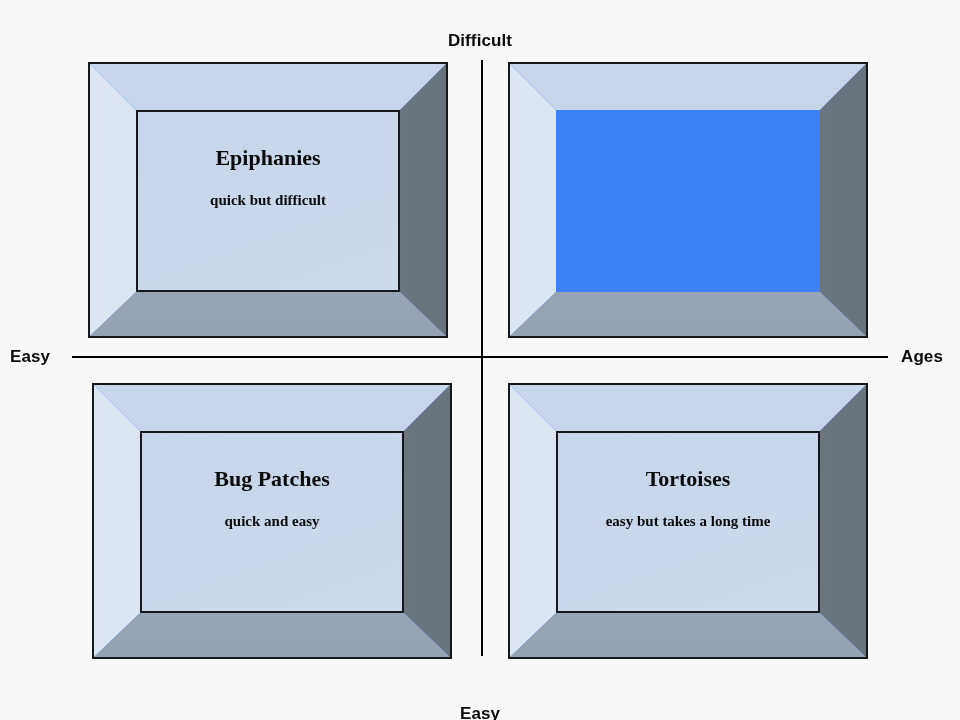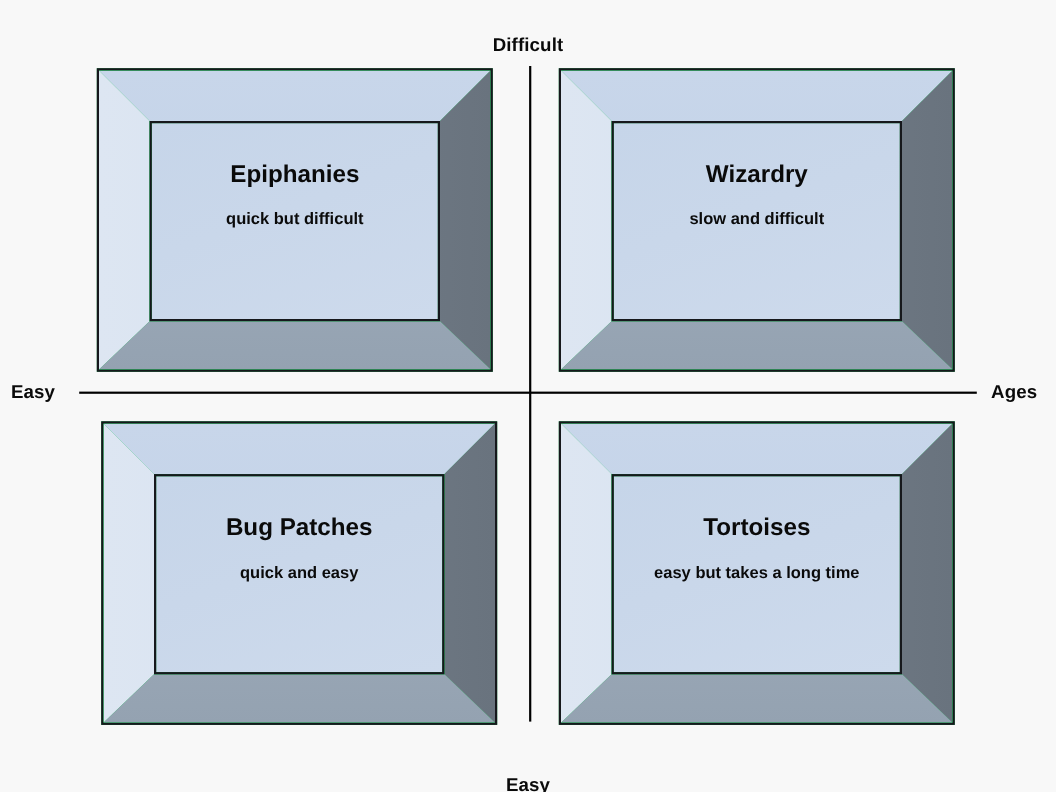--- a/index.html
+++ b/index.html
@@ -51,22 +51,23 @@
   .lbl-left   { left: 10px; top: 347px; }
   .lbl-right  { left: 901px; top: 347px; }
 
   
   .qbox {
     position: absolute;
     width: 360px;
     height: 276px;
     border: 2px solid #16181c;
     box-sizing: border-box;
-    background: #22c55e;
+    background: #3b82f6;
     overflow: hidden;
+    font-family: Liberation Serif, serif;
   }
   .q-tl { left: 88px;  top: 62px;  }
   .q-tr { left: 508px; top: 62px;  }
   .q-bl { left: 92px;  top: 383px; padding-left: 48px; }
   .q-br { left: 508px; top: 383px; }
 
   
   .bevel {
     position: absolute;
     inset: 0;
@@ -153,24 +154,20 @@
     </div>
   </div>
 
   <div class="qbox q-tr">
     <div class="bevel">
       <span class="bv-left"></span>
       <span class="bv-top"></span>
       <span class="bv-right"></span>
       <span class="bv-bottom"></span>
     </div>
-    <div class="panel">
-      <div class="q-title">Wizardry</div>
-      <div class="q-sub">slow and difficult</div>
-    </div>
   </div>
 
   <div class="qbox q-bl">
     <div class="bevel">
       <span class="bv-left"></span>
       <span class="bv-top"></span>
       <span class="bv-right"></span>
       <span class="bv-bottom"></span>
     </div>
     <div class="panel">

